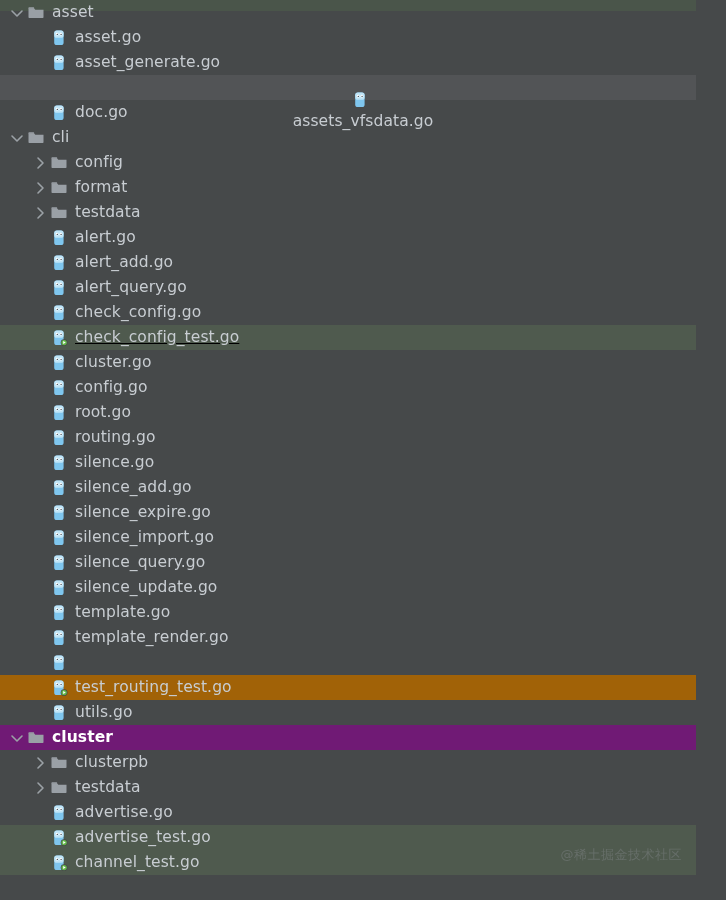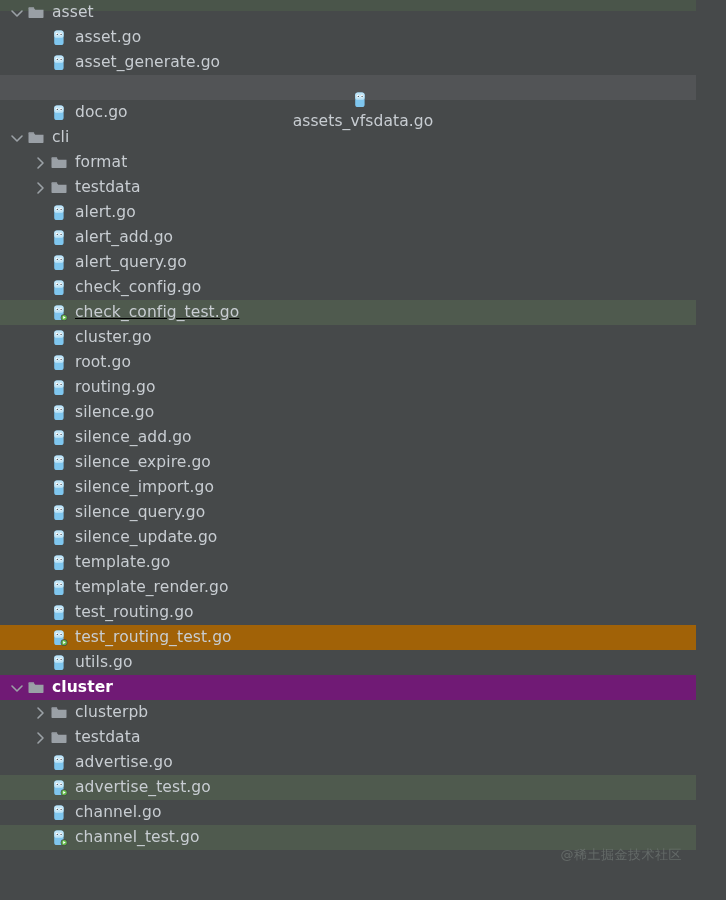--- a/index.html
+++ b/index.html
@@ -190,20 +190,35 @@
           <svg width="16" height="16" viewBox="0 0 16 16">
             <path d="M6 3 L11 8 L6 13" fill="none" stroke="#9ba1a6" stroke-width="1.6" stroke-linecap="round" stroke-linejoin="round"></path>
           </svg>
         </span>
         <span class="icon">
           <svg width="18" height="18" viewBox="0 0 18 18">
             <path d="M1.5 4.2 H7 l1.3 1.5 H16.5 v7.6 a0.7 0.7 0 0 1-0.7 0.7 H2.2 a0.7 0.7 0 0 1-0.7-0.7 Z" fill="#9aa0a6"></path>
             <rect x="1.5" y="3.2" width="5.6" height="1.6" rx="0.5" fill="#9aa0a6"></rect>
           </svg>
         </span>
+        <span class="label folder">config</span>
+      </div>
+      <div class="row hl-none">
+        <span class="indent" style="width: 32px;"></span>
+        <span class="chev">
+          <svg width="16" height="16" viewBox="0 0 16 16">
+            <path d="M6 3 L11 8 L6 13" fill="none" stroke="#9ba1a6" stroke-width="1.6" stroke-linecap="round" stroke-linejoin="round"></path>
+          </svg>
+        </span>
+        <span class="icon">
+          <svg width="18" height="18" viewBox="0 0 18 18">
+            <path d="M1.5 4.2 H7 l1.3 1.5 H16.5 v7.6 a0.7 0.7 0 0 1-0.7 0.7 H2.2 a0.7 0.7 0 0 1-0.7-0.7 Z" fill="#9aa0a6"></path>
+            <rect x="1.5" y="3.2" width="5.6" height="1.6" rx="0.5" fill="#9aa0a6"></rect>
+          </svg>
+        </span>
         <span class="label folder">format</span>
       </div>
       <div class="row hl-none">
         <span class="indent" style="width: 32px;"></span>
         <span class="chev">
           <svg width="16" height="16" viewBox="0 0 16 16">
             <path d="M6 3 L11 8 L6 13" fill="none" stroke="#9ba1a6" stroke-width="1.6" stroke-linecap="round" stroke-linejoin="round"></path>
           </svg>
         </span>
         <span class="icon">
@@ -341,20 +356,39 @@
         <span class="icon">
           <svg width="18" height="18" viewBox="0 0 18 18">
             <rect x="4.2" y="1.6" width="9.4" height="14.4" rx="2.6" fill="#7fc6ee"></rect>
             <rect x="4.2" y="1.6" width="9.4" height="7.2" rx="2.6" fill="#bfe4f6"></rect>
             <circle cx="7.1" cy="5.2" r="1.35" fill="#ffffff"></circle>
             <circle cx="10.9" cy="5.2" r="1.35" fill="#ffffff"></circle>
             <circle cx="7.3" cy="5.4" r="0.6" fill="#2b3b46"></circle>
             <circle cx="11.1" cy="5.4" r="0.6" fill="#2b3b46"></circle>
           </svg>
         </span>
+        <span class="label">config.go</span>
+      </div>
+      <div class="row hl-none">
+        <span class="indent" style="width: 32px;"></span>
+        <span class="chev empty">
+          <svg width="16" height="16" viewBox="0 0 16 16">
+            <path d="M6 3 L11 8 L6 13" fill="none" stroke="#9ba1a6" stroke-width="1.6" stroke-linecap="round" stroke-linejoin="round"></path>
+          </svg>
+        </span>
+        <span class="icon">
+          <svg width="18" height="18" viewBox="0 0 18 18">
+            <rect x="4.2" y="1.6" width="9.4" height="14.4" rx="2.6" fill="#7fc6ee"></rect>
+            <rect x="4.2" y="1.6" width="9.4" height="7.2" rx="2.6" fill="#bfe4f6"></rect>
+            <circle cx="7.1" cy="5.2" r="1.35" fill="#ffffff"></circle>
+            <circle cx="10.9" cy="5.2" r="1.35" fill="#ffffff"></circle>
+            <circle cx="7.3" cy="5.4" r="0.6" fill="#2b3b46"></circle>
+            <circle cx="11.1" cy="5.4" r="0.6" fill="#2b3b46"></circle>
+          </svg>
+        </span>
         <span class="label">root.go</span>
       </div>
       <div class="row hl-none">
         <span class="indent" style="width: 32px;"></span>
         <span class="chev empty">
           <svg width="16" height="16" viewBox="0 0 16 16">
             <path d="M6 3 L11 8 L6 13" fill="none" stroke="#9ba1a6" stroke-width="1.6" stroke-linecap="round" stroke-linejoin="round"></path>
           </svg>
         </span>
         <span class="icon">
@@ -531,21 +565,20 @@
         <span class="icon">
           <svg width="18" height="18" viewBox="0 0 18 18">
             <rect x="4.2" y="1.6" width="9.4" height="14.4" rx="2.6" fill="#7fc6ee"></rect>
             <rect x="4.2" y="1.6" width="9.4" height="7.2" rx="2.6" fill="#bfe4f6"></rect>
             <circle cx="7.1" cy="5.2" r="1.35" fill="#ffffff"></circle>
             <circle cx="10.9" cy="5.2" r="1.35" fill="#ffffff"></circle>
             <circle cx="7.3" cy="5.4" r="0.6" fill="#2b3b46"></circle>
             <circle cx="11.1" cy="5.4" r="0.6" fill="#2b3b46"></circle>
           </svg>
         </span>
-        <span class="label">test_routing.go</span>
       </div>
       <div class="row hl-green" style="background: #a16207;">
         <span class="indent" style="width: 32px;"></span>
         <span class="chev empty">
           <svg width="16" height="16" viewBox="0 0 16 16">
             <path d="M6 3 L11 8 L6 13" fill="none" stroke="#9ba1a6" stroke-width="1.6" stroke-linecap="round" stroke-linejoin="round"></path>
           </svg>
         </span>
         <span class="icon">
           <svg width="18" height="18" viewBox="0 0 18 18">
@@ -659,39 +692,20 @@
             <circle cx="7.1" cy="5.2" r="1.35" fill="#ffffff"></circle>
             <circle cx="10.9" cy="5.2" r="1.35" fill="#ffffff"></circle>
             <circle cx="7.3" cy="5.4" r="0.6" fill="#2b3b46"></circle>
             <circle cx="11.1" cy="5.4" r="0.6" fill="#2b3b46"></circle>
             <circle cx="14.1" cy="13.6" r="3.4" fill="#46494a"></circle>
             <circle cx="14.1" cy="13.6" r="2.7" fill="#63b84a"></circle>
             <path d="M13.2 12.1 L15.7 13.6 L13.2 15.1 Z" fill="#ffffff"></path>
           </svg>
         </span>
         <span class="label">advertise_test.go</span>
-      </div>
-      <div class="row hl-none">
-        <span class="indent" style="width: 32px;"></span>
-        <span class="chev empty">
-          <svg width="16" height="16" viewBox="0 0 16 16">
-            <path d="M6 3 L11 8 L6 13" fill="none" stroke="#9ba1a6" stroke-width="1.6" stroke-linecap="round" stroke-linejoin="round"></path>
-          </svg>
-        </span>
-        <span class="icon">
-          <svg width="18" height="18" viewBox="0 0 18 18">
-            <rect x="4.2" y="1.6" width="9.4" height="14.4" rx="2.6" fill="#7fc6ee"></rect>
-            <rect x="4.2" y="1.6" width="9.4" height="7.2" rx="2.6" fill="#bfe4f6"></rect>
-            <circle cx="7.1" cy="5.2" r="1.35" fill="#ffffff"></circle>
-            <circle cx="10.9" cy="5.2" r="1.35" fill="#ffffff"></circle>
-            <circle cx="7.3" cy="5.4" r="0.6" fill="#2b3b46"></circle>
-            <circle cx="11.1" cy="5.4" r="0.6" fill="#2b3b46"></circle>
-          </svg>
-        </span>
-        <span class="label">channel.go</span>
       </div>
       <div class="row hl-green" style="background: rgb(79, 90, 78);">
         <span class="indent" style="width: 32px;"></span>
         <span class="chev empty">
           <svg width="16" height="16" viewBox="0 0 16 16">
             <path d="M6 3 L11 8 L6 13" fill="none" stroke="#9ba1a6" stroke-width="1.6" stroke-linecap="round" stroke-linejoin="round"></path>
           </svg>
         </span>
         <span class="icon">
           <svg width="18" height="18" viewBox="0 0 18 18">

